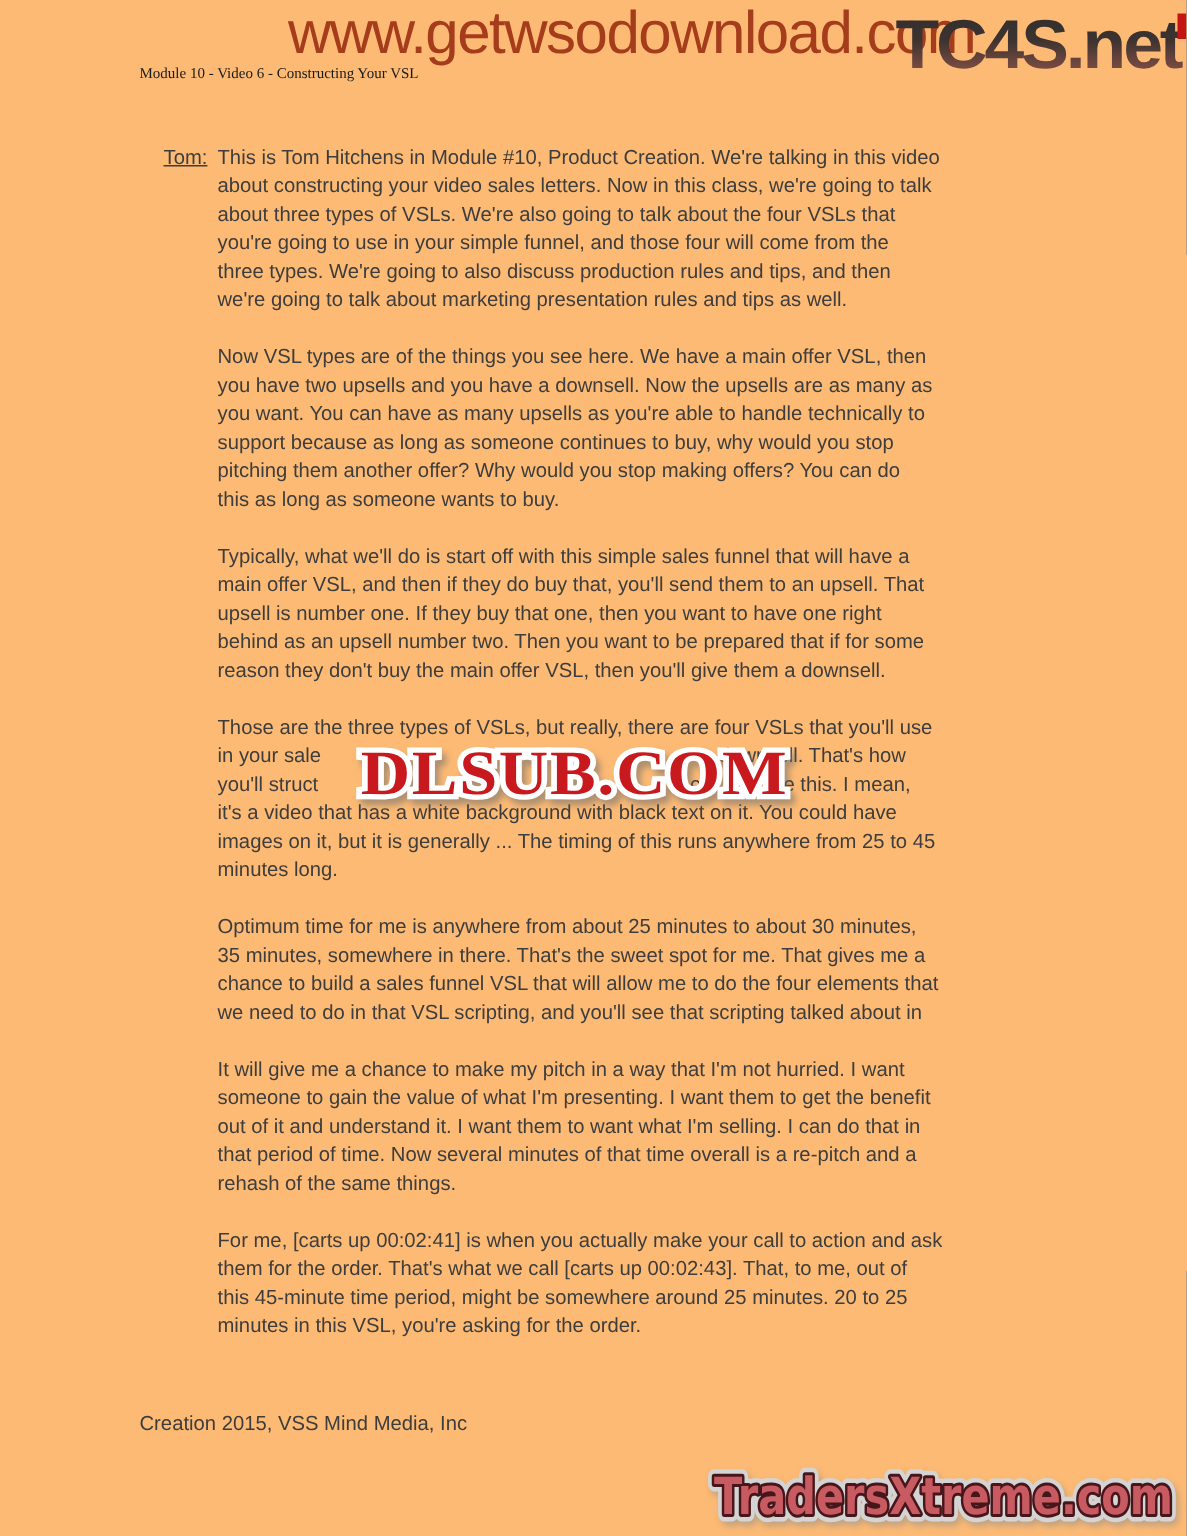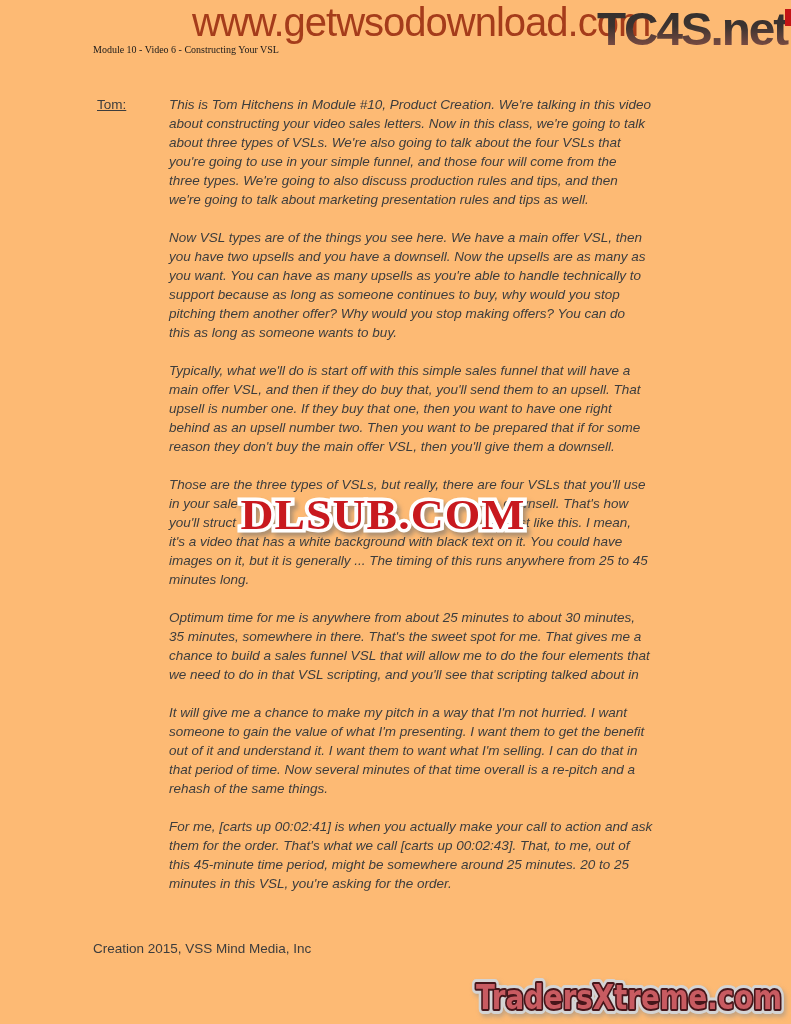--- a/index.html
+++ b/index.html
@@ -25,22 +25,22 @@
   .doc-title{
     position:absolute;left:93px;top:44px;
     font-family:"Liberation Serif",serif;
     font-size:10px;color:#1a1a1a;white-space:nowrap;
   }
   
   .transcript{
     position:absolute;left:93px;top:95px;width:620px;
     font-size:13.5px;line-height:19px;color:#3d3d3d;
   }
-  .speaker{position:absolute;left:4px;top:0;text-decoration:underline;}
-  .paragraphs{margin-left:76px;font-style:italic;}
+  .speaker{position:absolute;left:16px;top:0;text-decoration:underline;}
+  .paragraphs{margin-left:52px;}
   .paragraph{margin:0 0 19px 0;}
   .line{white-space:nowrap;height:19px;}
   .line.split{position:relative;}
   .line.split .frag-right{position:absolute;top:0;}
   
   .paragraph:nth-child(4) .line:nth-child(2) .frag-right{left:323px;text-align:right;}
   .paragraph:nth-child(4) .line:nth-child(3) .frag-right{left:315px;}
   
   .dlsub-svg{
     position:absolute;left:140px;top:388px;

